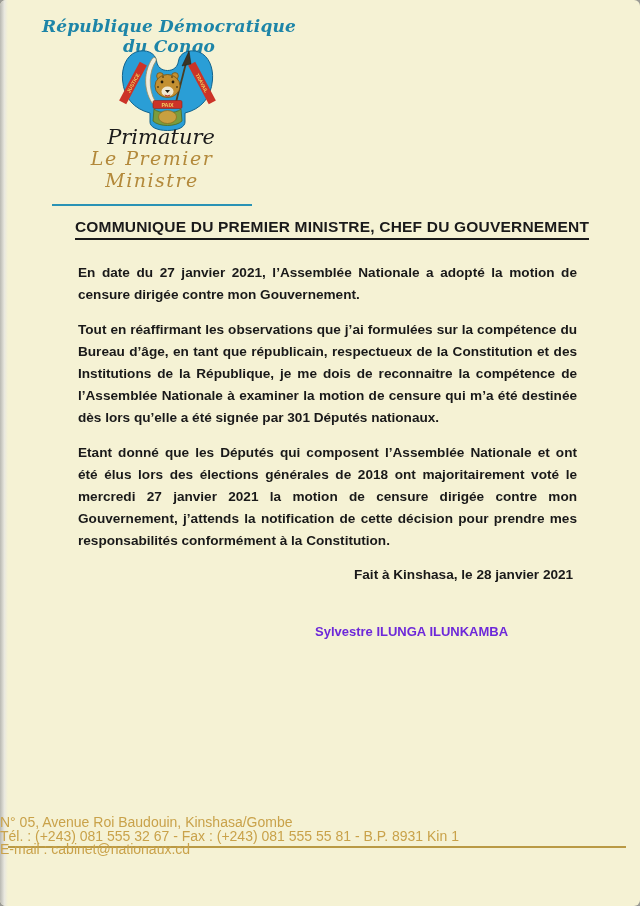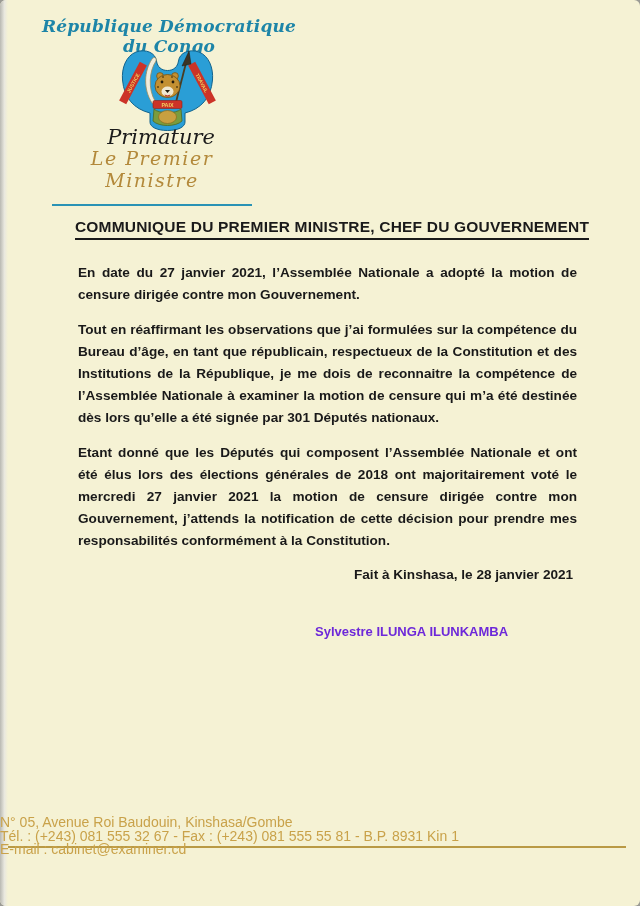--- a/index.html
+++ b/index.html
@@ -148,15 +148,15 @@
 
   <div class="dateline">Fait à Kinshasa, le 28 janvier 2021</div>
   <div class="signatory">Sylvestre ILUNGA ILUNKAMBA</div>
 
   <div class="smudge">​</div>
 
   <div class="footer-rule"></div>
   <div class="footer">
     <div>N° 05, Avenue Roi Baudouin, Kinshasa/Gombe</div>
     <div>Tél. : (+243) 081 555 32 67 - Fax : (+243) 081 555 55 81 - B.P. 8931 Kin 1</div>
-    <div>E-mail : cabinet@examiner.cd</div>
+    <div>E-mail : cabinet@nationaux.cd</div>
   </div>
 </div>
 
 </body></html>

